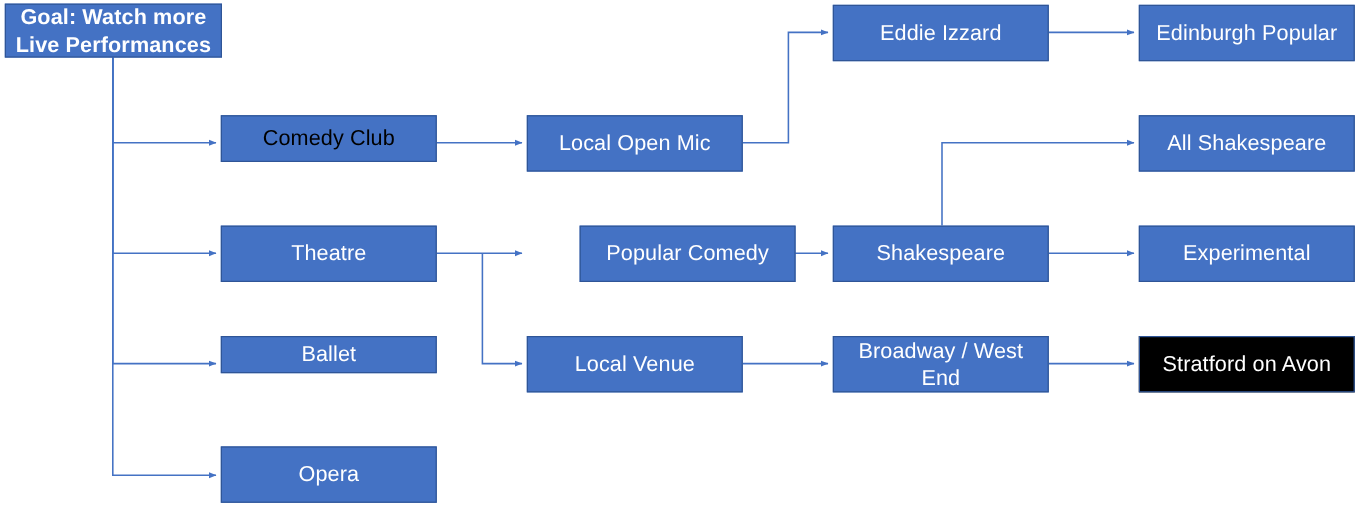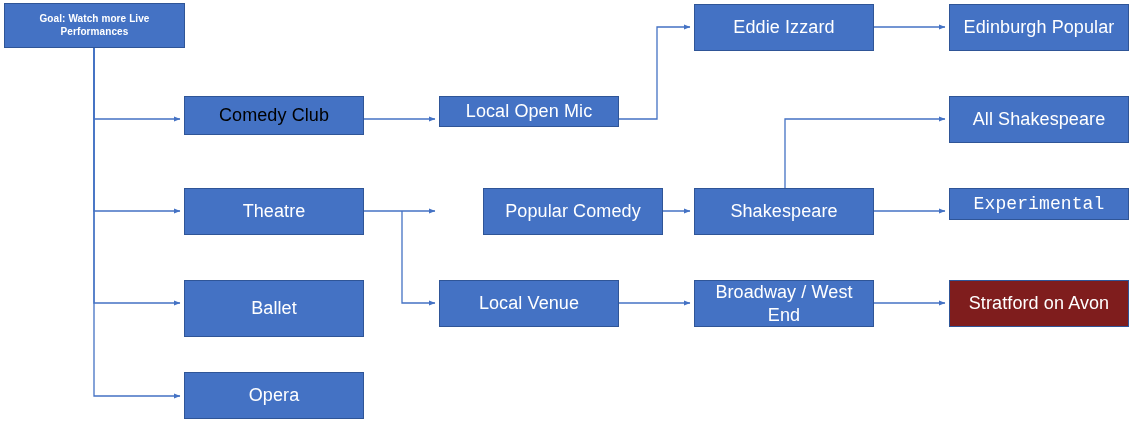--- a/index.html
+++ b/index.html
@@ -27,21 +27,21 @@
     align-items: center;
     justify-content: center;
     text-align: center;
     font-size: 18px;
     line-height: 1.25;
     padding: 2px 6px;
     letter-spacing: 0.1px;
   }
   .node.goal {
     font-weight: bold;
-    font-size: 10px;
+    font-size: 18px;
   }
   .node .label {
     display: block;
     width: 100%;
   }
   svg.edges {
     position: absolute;
     left: 0;
     top: 0;
     width: 1135px;
@@ -79,27 +79,27 @@
   <div id="node-layer">
       <div class="node goal" style="left: 4px; top: 3px; width: 181px; height: 45px; background: rgb(68, 114, 196); border-color: rgb(47, 85, 151); color: rgb(255, 255, 255);">
         <span class="label">Goal: Watch more Live Performances</span>
       </div>
       <div class="node" style="left: 184px; top: 96px; width: 180px; height: 39px; background: rgb(68, 114, 196); border-color: rgb(47, 85, 151); color: #000000;">
         <span class="label">Comedy Club</span>
       </div>
       <div class="node" style="left: 184px; top: 188px; width: 180px; height: 47px; background: rgb(68, 114, 196); border-color: rgb(47, 85, 151); color: rgb(255, 255, 255);">
         <span class="label">Theatre</span>
       </div>
-      <div class="node" style="left: 184px; top: 280px; width: 180px; height: 57px; background: rgb(68, 114, 196); border-color: rgb(47, 85, 151); color: rgb(255, 255, 255);">
+      <div class="node" style="left: 184px; top: 280px; width: 180px; height: 31px; background: rgb(68, 114, 196); border-color: rgb(47, 85, 151); color: rgb(255, 255, 255);">
         <span class="label">Ballet</span>
       </div>
       <div class="node" style="left: 184px; top: 372px; width: 180px; height: 47px; background: rgb(68, 114, 196); border-color: rgb(47, 85, 151); color: rgb(255, 255, 255);">
         <span class="label">Opera</span>
       </div>
-      <div class="node" style="left: 439px; top: 96px; width: 180px; height: 31px; background: rgb(68, 114, 196); border-color: rgb(47, 85, 151); color: rgb(255, 255, 255);">
+      <div class="node" style="left: 439px; top: 96px; width: 180px; height: 47px; background: rgb(68, 114, 196); border-color: rgb(47, 85, 151); color: rgb(255, 255, 255);">
         <span class="label">Local Open Mic</span>
       </div>
       <div class="node" style="left: 439px; top: 188px; width: 180px; height: 47px; background: rgb(68, 114, 196); border-color: rgb(47, 85, 151); color: rgb(255, 255, 255); margin-left: 44px;">
         <span class="label">Popular Comedy</span>
       </div>
       <div class="node" style="left: 439px; top: 280px; width: 180px; height: 47px; background: rgb(68, 114, 196); border-color: rgb(47, 85, 151); color: rgb(255, 255, 255);">
         <span class="label">Local Venue</span>
       </div>
       <div class="node" style="left: 694px; top: 4px; width: 180px; height: 47px; background: rgb(68, 114, 196); border-color: rgb(47, 85, 151); color: rgb(255, 255, 255);">
         <span class="label">Eddie Izzard</span>
@@ -109,20 +109,20 @@
       </div>
       <div class="node" style="left: 694px; top: 280px; width: 180px; height: 47px; background: rgb(68, 114, 196); border-color: rgb(47, 85, 151); color: rgb(255, 255, 255); align-items: center;">
         <span class="label">Broadway / West End</span>
       </div>
       <div class="node" style="left: 949px; top: 4px; width: 180px; height: 47px; background: rgb(68, 114, 196); border-color: rgb(47, 85, 151); color: rgb(255, 255, 255);">
         <span class="label">Edinburgh Popular</span>
       </div>
       <div class="node" style="left: 949px; top: 96px; width: 180px; height: 47px; background: rgb(68, 114, 196); border-color: rgb(47, 85, 151); color: rgb(255, 255, 255);">
         <span class="label">All Shakespeare</span>
       </div>
-      <div class="node" style="left: 949px; top: 188px; width: 180px; height: 32px; background: rgb(68, 114, 196); border-color: rgb(47, 85, 151); color: rgb(255, 255, 255); font-family: Liberation Mono, monospace;">
+      <div class="node" style="left: 949px; top: 188px; width: 180px; height: 47px; background: rgb(68, 114, 196); border-color: rgb(47, 85, 151); color: rgb(255, 255, 255);">
         <span class="label">Experimental</span>
       </div>
-      <div class="node" style="left: 949px; top: 280px; width: 180px; height: 47px; background: #7f1d1d; border-color: rgb(47, 85, 151); color: rgb(255, 255, 255);">
+      <div class="node" style="left: 949px; top: 280px; width: 180px; height: 47px; background: #000000; border-color: rgb(47, 85, 151); color: rgb(255, 255, 255);">
         <span class="label">Stratford on Avon</span>
       </div>
     </div>
 </div>
 
 </body></html>

